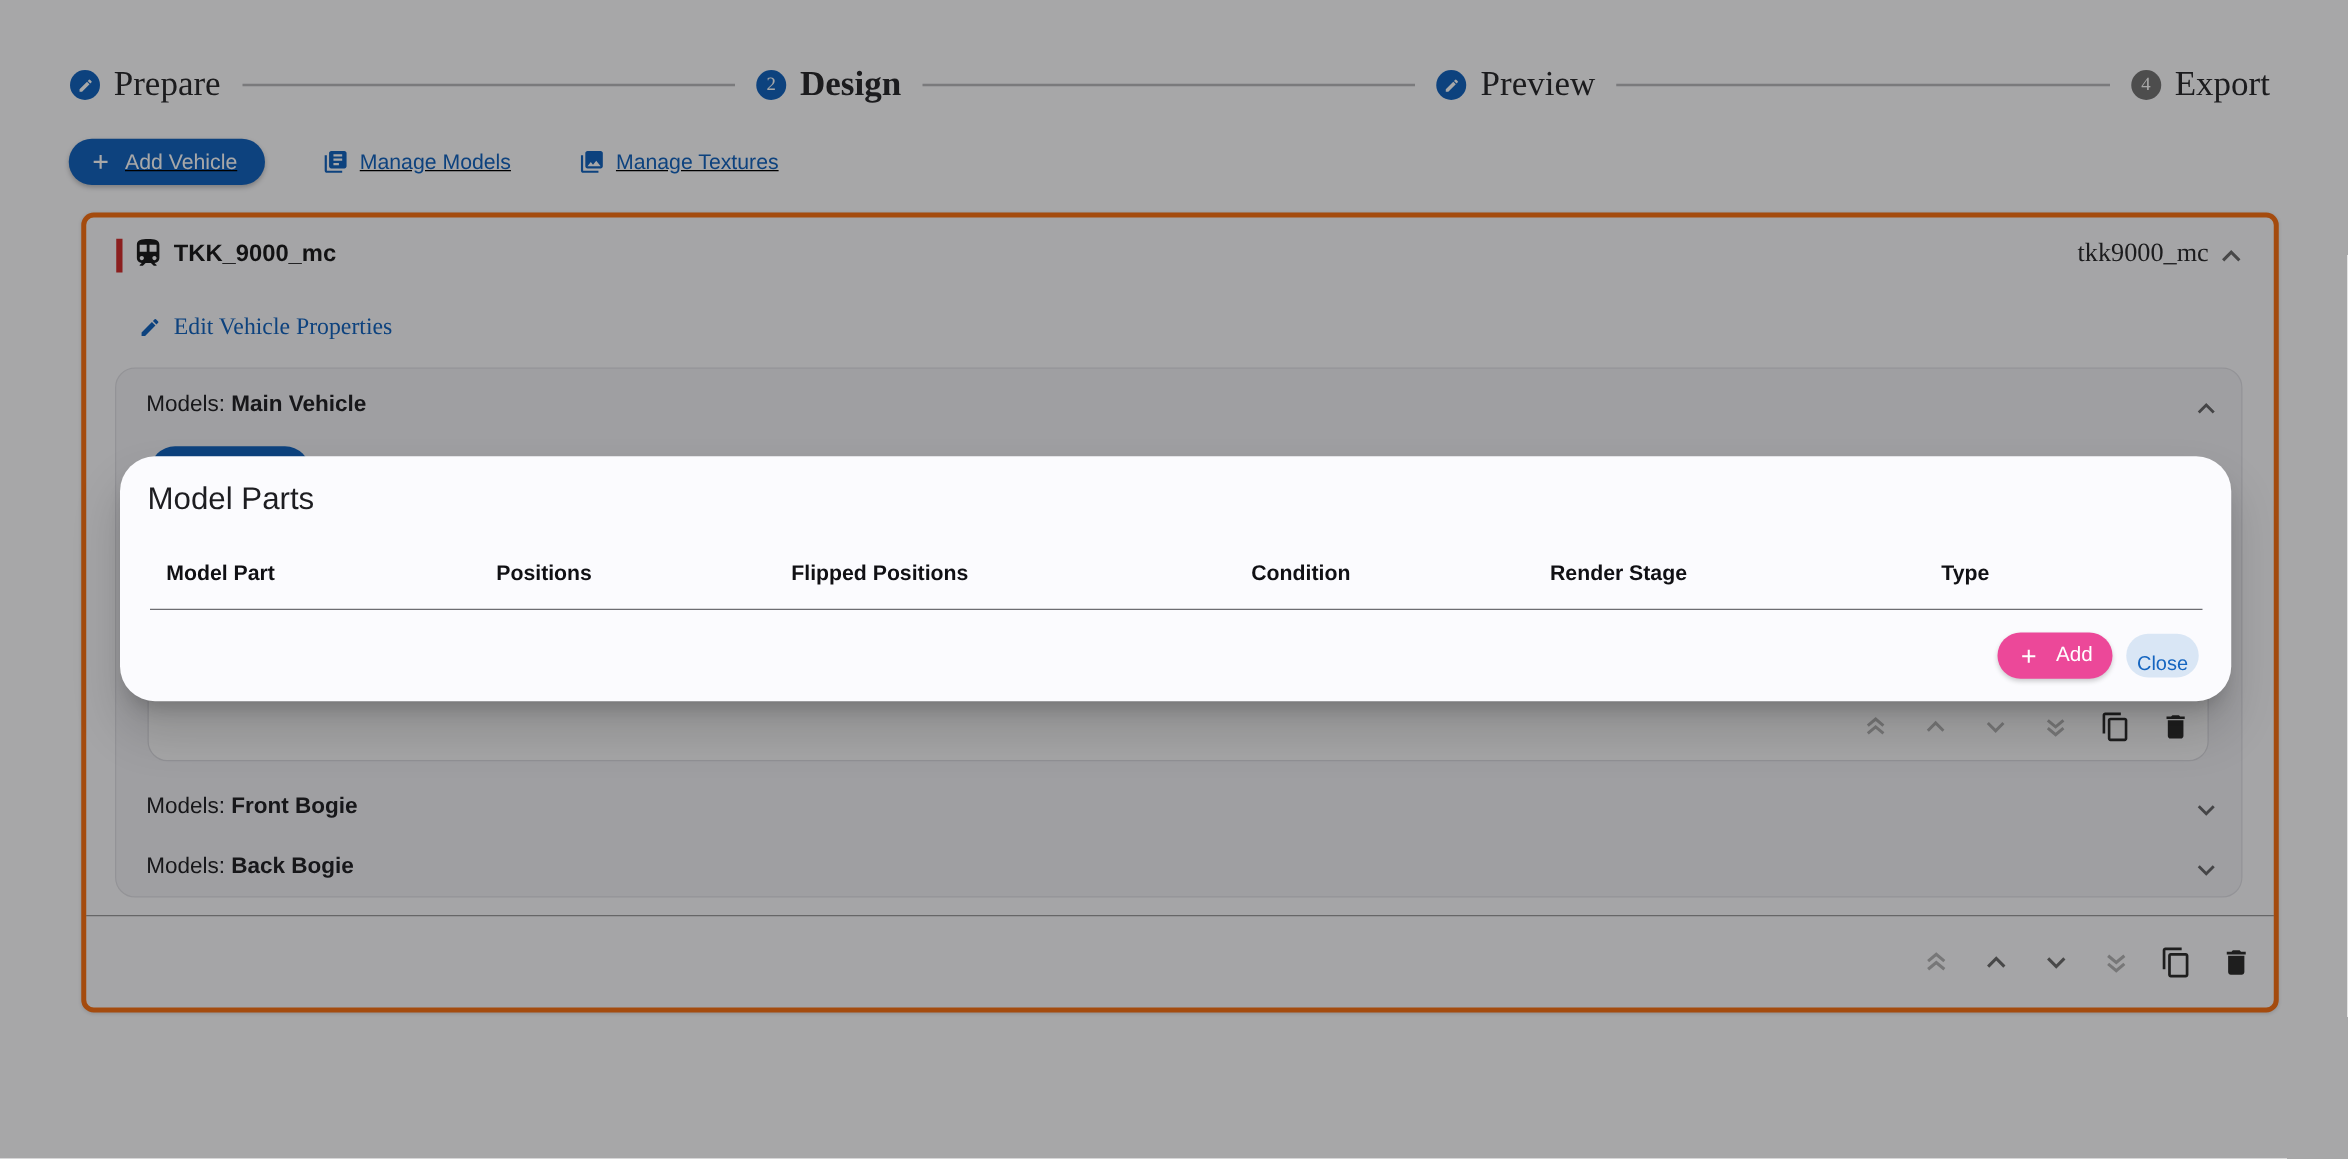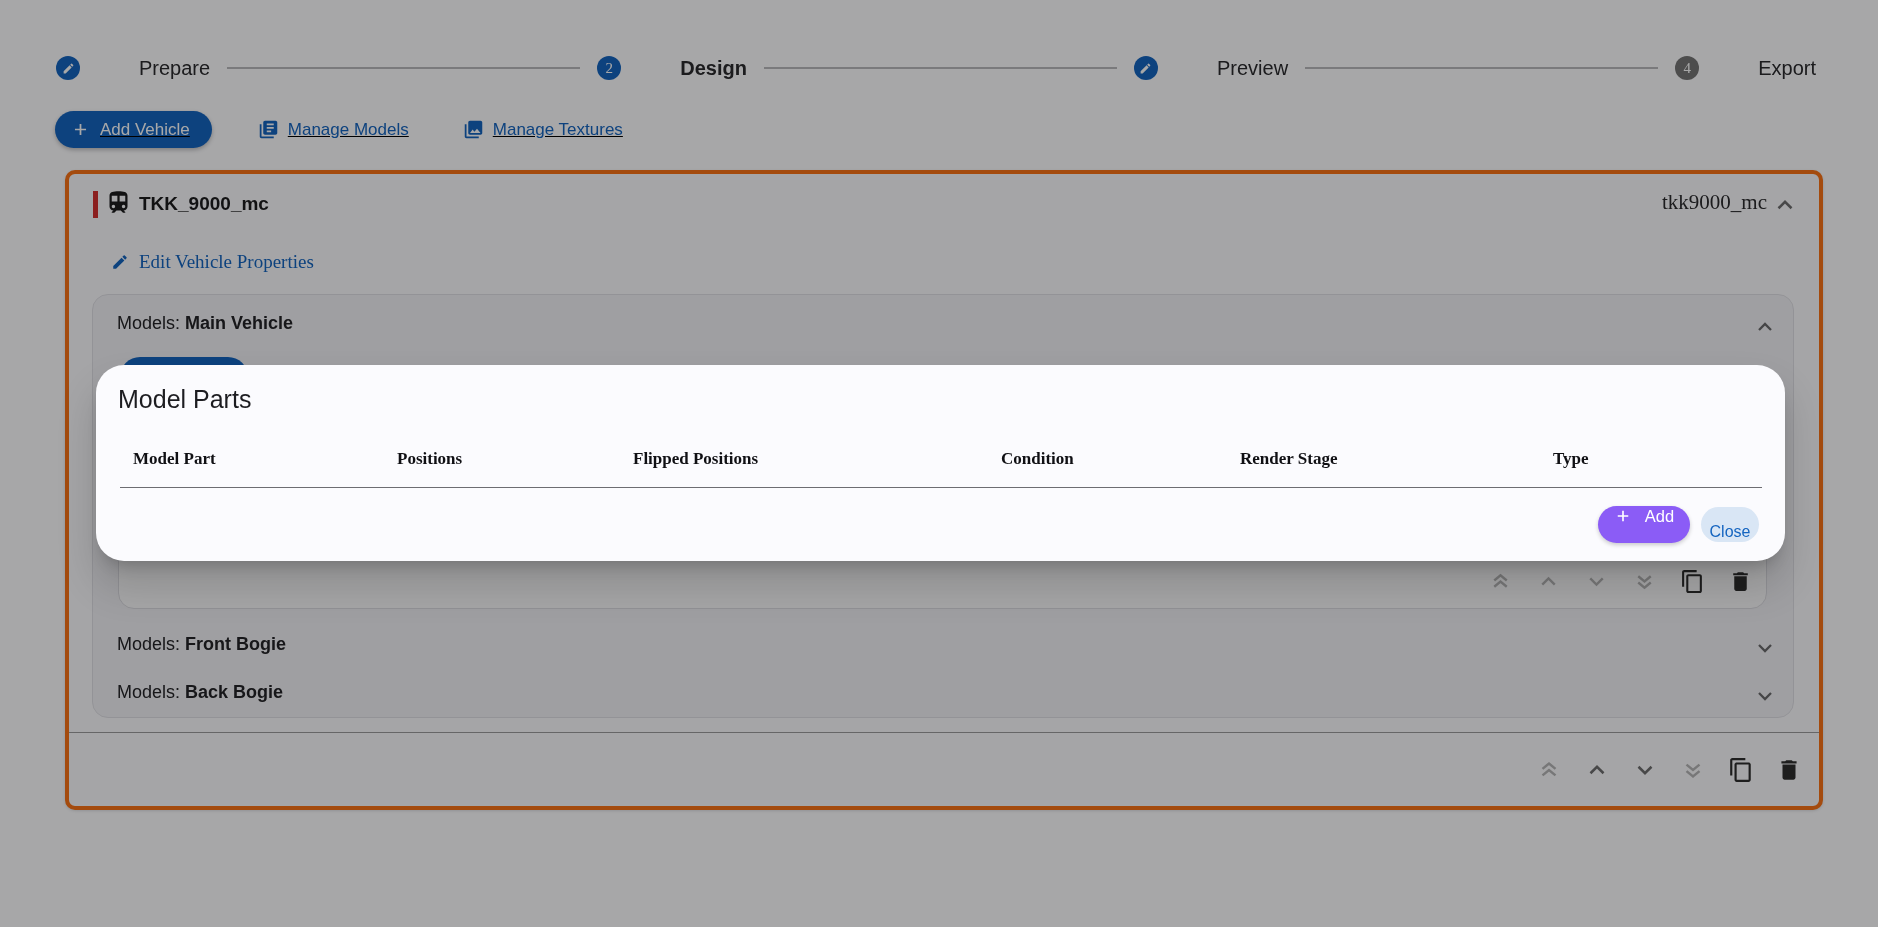--- a/index.html
+++ b/index.html
@@ -8,21 +8,21 @@
 
   
   .stepper{position:absolute;left:56px;right:62px;top:54px;height:28px;
            display:flex;align-items:center;}
   .step{display:flex;align-items:center;gap:11px;cursor:pointer;}
   .step-circle{width:24px;height:24px;border-radius:50%;display:flex;
                align-items:center;justify-content:center;flex:0 0 auto;
                font-family:"Liberation Serif",serif;font-size:15px;color:#fff;}
   .step-circle.blue{background:#1565c0;}
   .step-circle.gray{background:#757575;}
-  .step-label{font-family:Liberation Sans, sans-serif;font-size:20px;color:#2b2b2e;margin-left:48px;}
+  .step-label{font-family:Liberation Serif, serif;font-size:28px;color:#2b2b2e;}
   .step-label.active{font-weight:600;}
   .connector{flex:1;height:1.5px;background:#b9b9bd;margin:0 17px;}
 
   
   .toolbar{position:absolute;left:55px;top:111px;display:flex;align-items:center;gap:38px;text-decoration:underline;}
   .btn-primary{display:flex;align-items:center;gap:10px;height:37px;padding:0 22px 0 16px;
                border:none;border-radius:19px;background:#1565c0;color:#fff;
                font-family:"Liberation Sans",sans-serif;
                font-size:17px;cursor:pointer;box-shadow:0 2px 4px rgba(0,0,0,0.25);}
   .btn-text{display:flex;align-items:center;gap:9px;border:none;background:none;
@@ -68,29 +68,29 @@
   .card-divider{position:absolute;left:0;right:0;top:558px;height:0;
                 border-top:1.5px solid rgba(0,0,0,0.38);}
   .card-actions{position:absolute;right:6px;top:574px;display:flex;}
 
   
   .backdrop{position:absolute;inset:0;background:rgba(0,0,0,0.34);z-index:10;}
   .modal{position:absolute;left:96px;top:365px;width:1689px;height:196px;z-index:20;
          background:#fbfbfe;border-radius:28px;
          box-shadow:0 11px 15px -7px rgba(0,0,0,0.2),0 24px 38px 3px rgba(0,0,0,0.14);}
   .modal-title{position:absolute;left:22px;top:20px;font-size:25px;color:#1d1d21;}
-  .modal-head-row{position:absolute;left:0;top:84px;right:10px;height:24px;font-family:Liberation Serif, serif;}
+  .modal-head-row{position:absolute;left:0;top:84px;right:10px;height:24px;}
   .mh{position:absolute;font-size:17px;font-weight:700;color:#101014;white-space:nowrap;}
   .mh.c0{left:37px;}.mh.c1{left:301px;}.mh.c2{left:537px;}
   .mh.c3{left:905px;}.mh.c4{left:1144px;}.mh.c5{left:1457px;}
   .modal-divider{position:absolute;left:24px;top:122px;width:1642px;height:0;
                  border-top:1.5px solid #6d6d72;}
   .btn-add{position:absolute;left:1502px;top:141px;height:37px;width:92px;
-           display:flex;align-items:flex-start;justify-content:center;gap:13px;
-           border:none;border-radius:19px;background:#8b5cf6;color:#fff;
+           display:flex;align-items:center;justify-content:center;gap:13px;
+           border:none;border-radius:19px;background:#ec4899;color:#fff;
            font-family:"Liberation Sans",sans-serif;
            font-size:16.5px;cursor:pointer;box-shadow:0 2px 4px rgba(0,0,0,0.2);}
   .btn-close{position:absolute;left:1605px;top:142px;height:35px;width:58px;
              display:flex;align-items:flex-end;justify-content:center;
              border:none;border-radius:18px;background:#d9e6f5;color:#1565c0;
              font-family:"Liberation Sans",sans-serif;
              font-size:16px;font-weight:500;cursor:pointer;}
   svg{display:block;}
 </style>
 </head>

